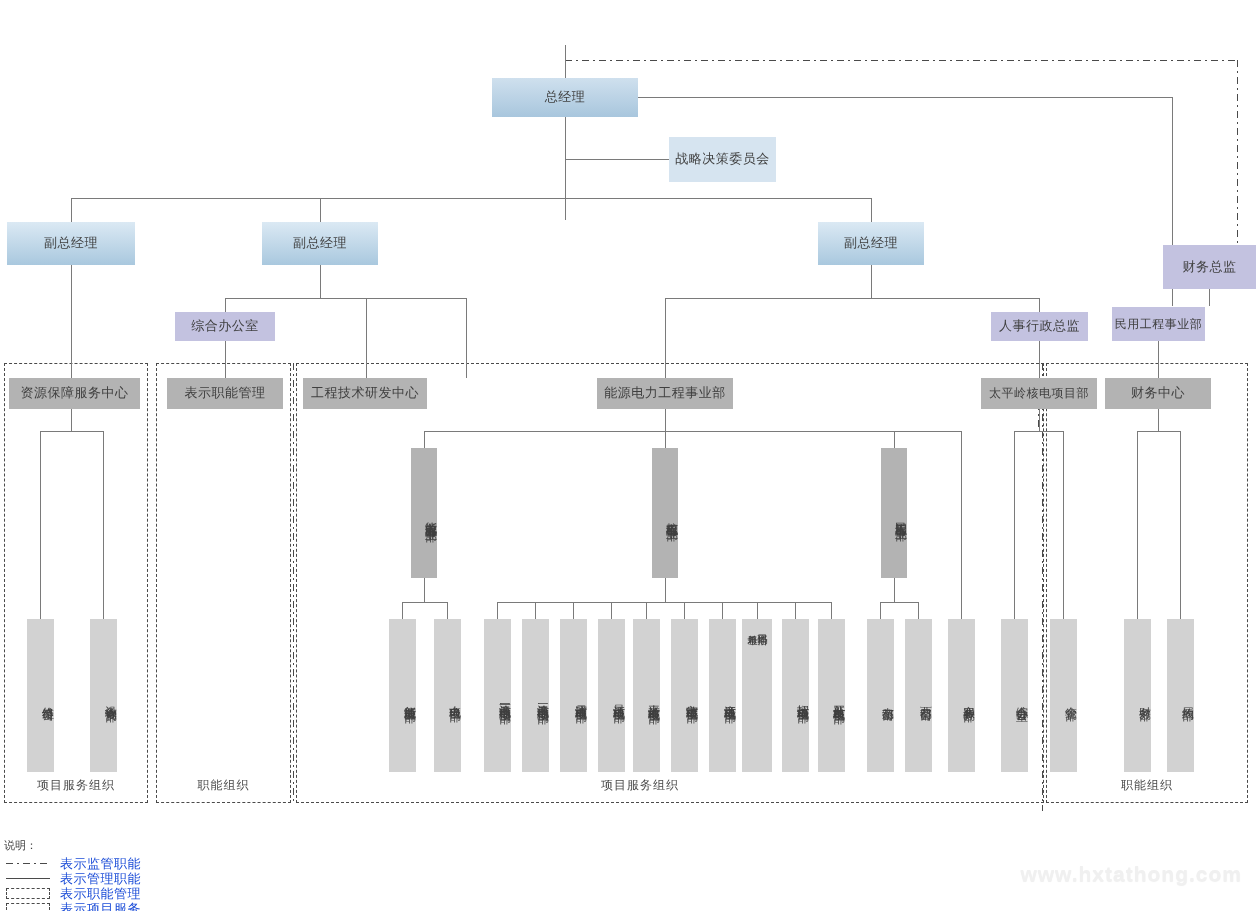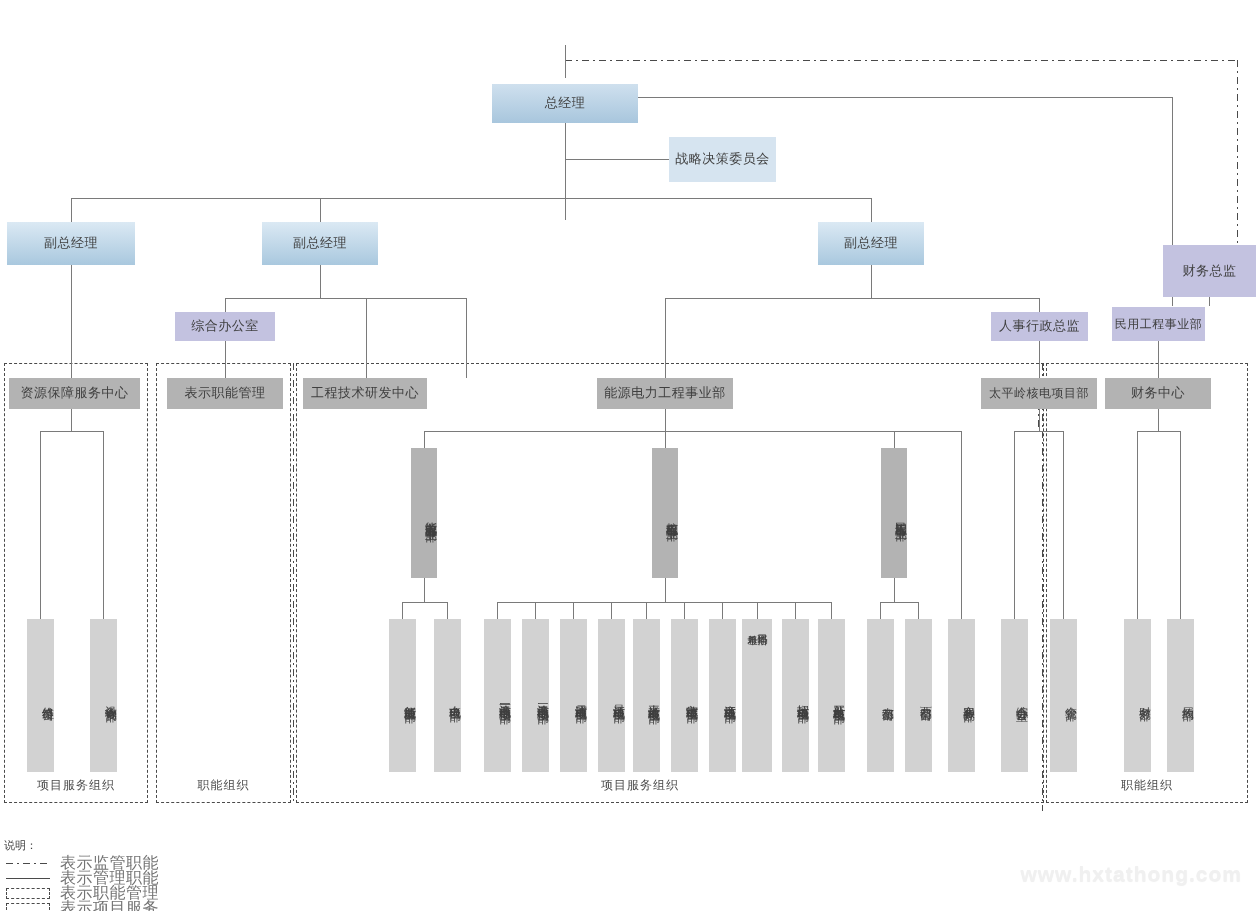--- a/index.html
+++ b/index.html
@@ -79,21 +79,21 @@
   .frame-label{
     position:absolute;font-size:12px;color:#4a4a4a;text-align:center;z-index:2;
     letter-spacing:1px;
   }
 
   
   #legend{position:absolute;left:4px;top:838px;z-index:8;font-size:11px;color:#3f3f3f;}
   #legend .ttl{margin-bottom:3px;font-size:11px;}
   .lg-row{display:flex;align-items:center;height:15px;}
   .lg-key{width:48px;height:13px;position:relative;margin-right:8px;flex:0 0 48px;}
-  .lg-txt{font-size:16px;color:#737373;letter-spacing:.5px;}
+  .lg-txt{font-size:13px;color:#1d4ed8;letter-spacing:.5px;}
   .key-dashdot{position:absolute;left:2px;right:2px;top:6px;height:1px;
     background-image:repeating-linear-gradient(to right,#4a4a4a 0 7px,transparent 7px 11px,#4a4a4a 11px 13px,transparent 13px 17px);
     background-size:17px 1px;}
   .key-solid{position:absolute;left:2px;right:2px;top:6px;height:1px;background:#4a4a4a;}
   .key-box-dash{position:absolute;left:2px;right:2px;top:1px;bottom:1px;border:1px dashed #4a4a4a;}
 
   
   #watermark{
     position:absolute;right:14px;top:862px;z-index:9;
     font-size:21px;font-weight:bold;letter-spacing:1px;
@@ -196,41 +196,41 @@
   <div class="ln lnh" style="left:1014px;top:431px;width:49px;"></div>
   <div class="ln lnv" style="left:1014px;top:431px;height:188px;"></div>
   <div class="ln lnv" style="left:1063px;top:431px;height:188px;"></div>
 
   <div class="ln lnv" style="left:1158px;top:409px;height:22px;"></div>
   <div class="ln lnh" style="left:1137px;top:431px;width:43px;"></div>
   <div class="ln lnv" style="left:1137px;top:431px;height:188px;"></div>
   <div class="ln lnv" style="left:1180px;top:431px;height:188px;"></div>
 
 
-  <div class="node blue" style="left:492px;top:84px;width:146px;height:39px;">
+  <div class="node blue" style="left:492px;top:78px;width:146px;height:39px;">
     <span>总经理</span>
   </div>
 
   <div class="node pale" style="left:669px;top:137px;width:107px;height:45px;">
     <span>战略决策委员会</span>
   </div>
 
   <div class="node lblue" style="left:7px;top:222px;width:128px;height:43px;">
     <span>副总经理</span>
   </div>
 
   <div class="node lblue" style="left:262px;top:222px;width:116px;height:43px;">
     <span>副总经理</span>
   </div>
 
   <div class="node lblue" style="left:818px;top:222px;width:106px;height:43px;">
     <span>副总经理</span>
   </div>
 
-  <div class="node purple" style="left:1163px;top:245px;width:93px;height:52px;">
+  <div class="node purple" style="left:1163px;top:245px;width:93px;height:44px;">
     <span>财务总监</span>
   </div>
 
   <div class="node purple" style="left:175px;top:312px;width:100px;height:29px;">
     <span>综合办公室</span>
   </div>
 
   <div class="node purple" style="left:991px;top:312px;width:97px;height:29px;">
     <span>人事行政总监</span>
   </div>

